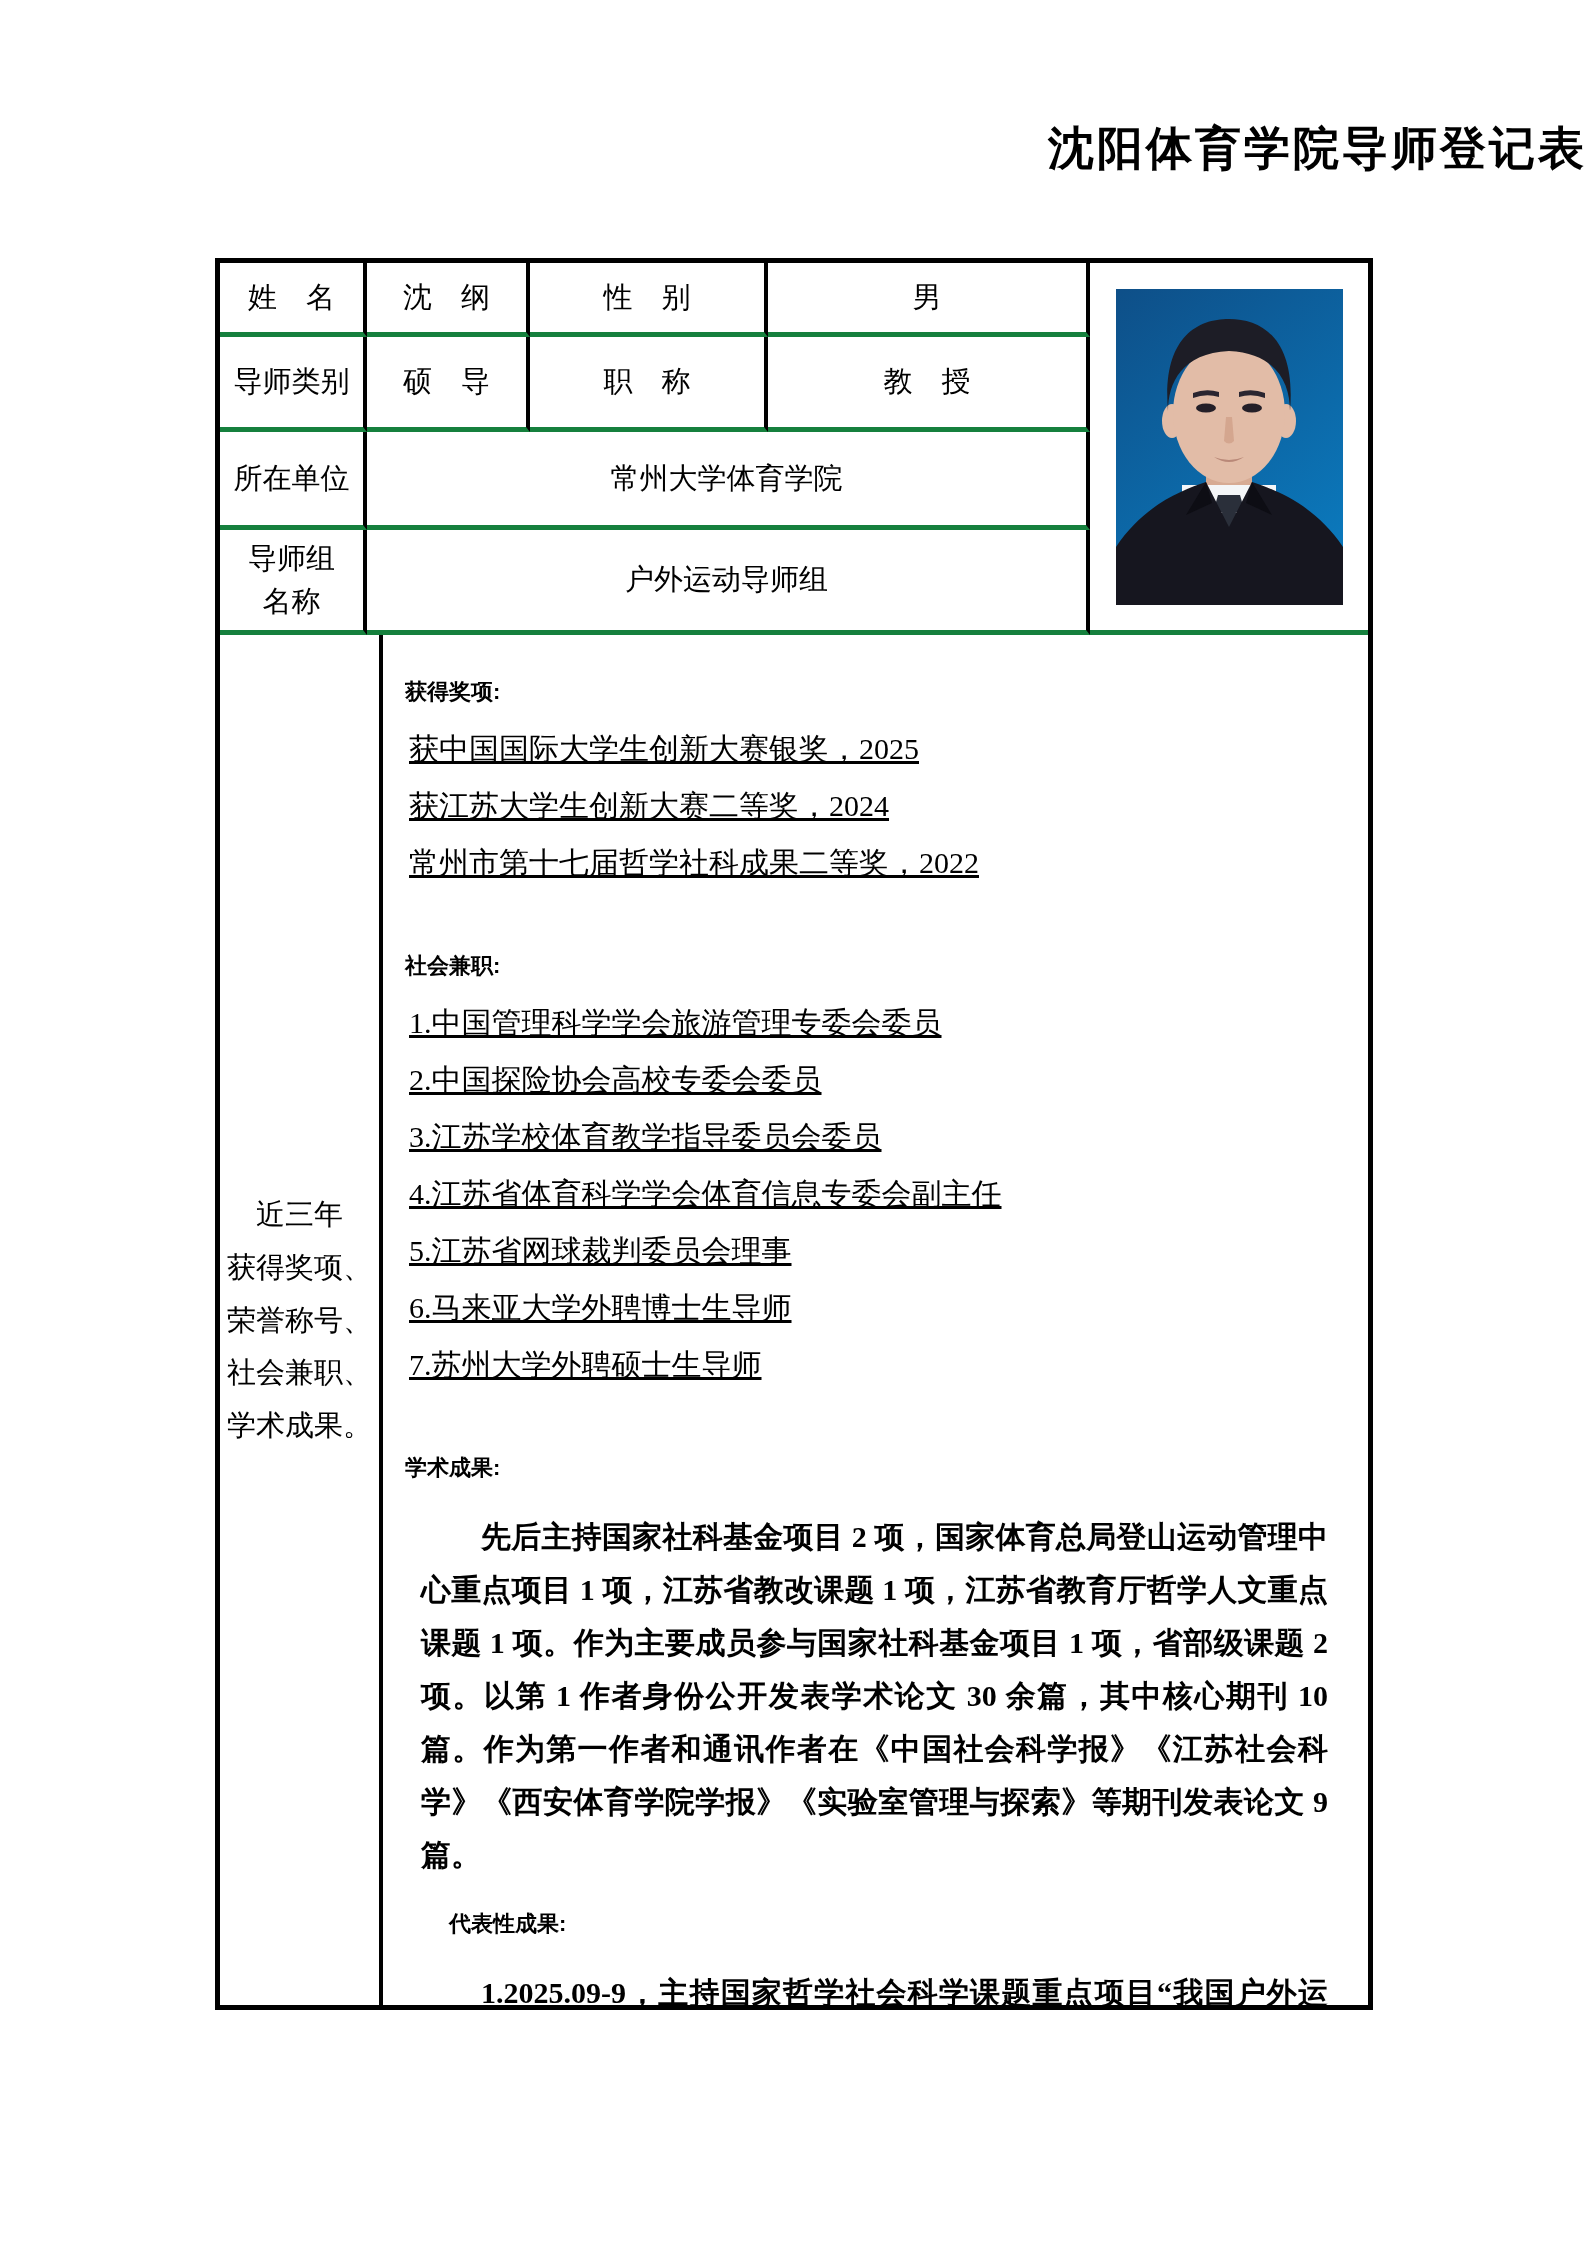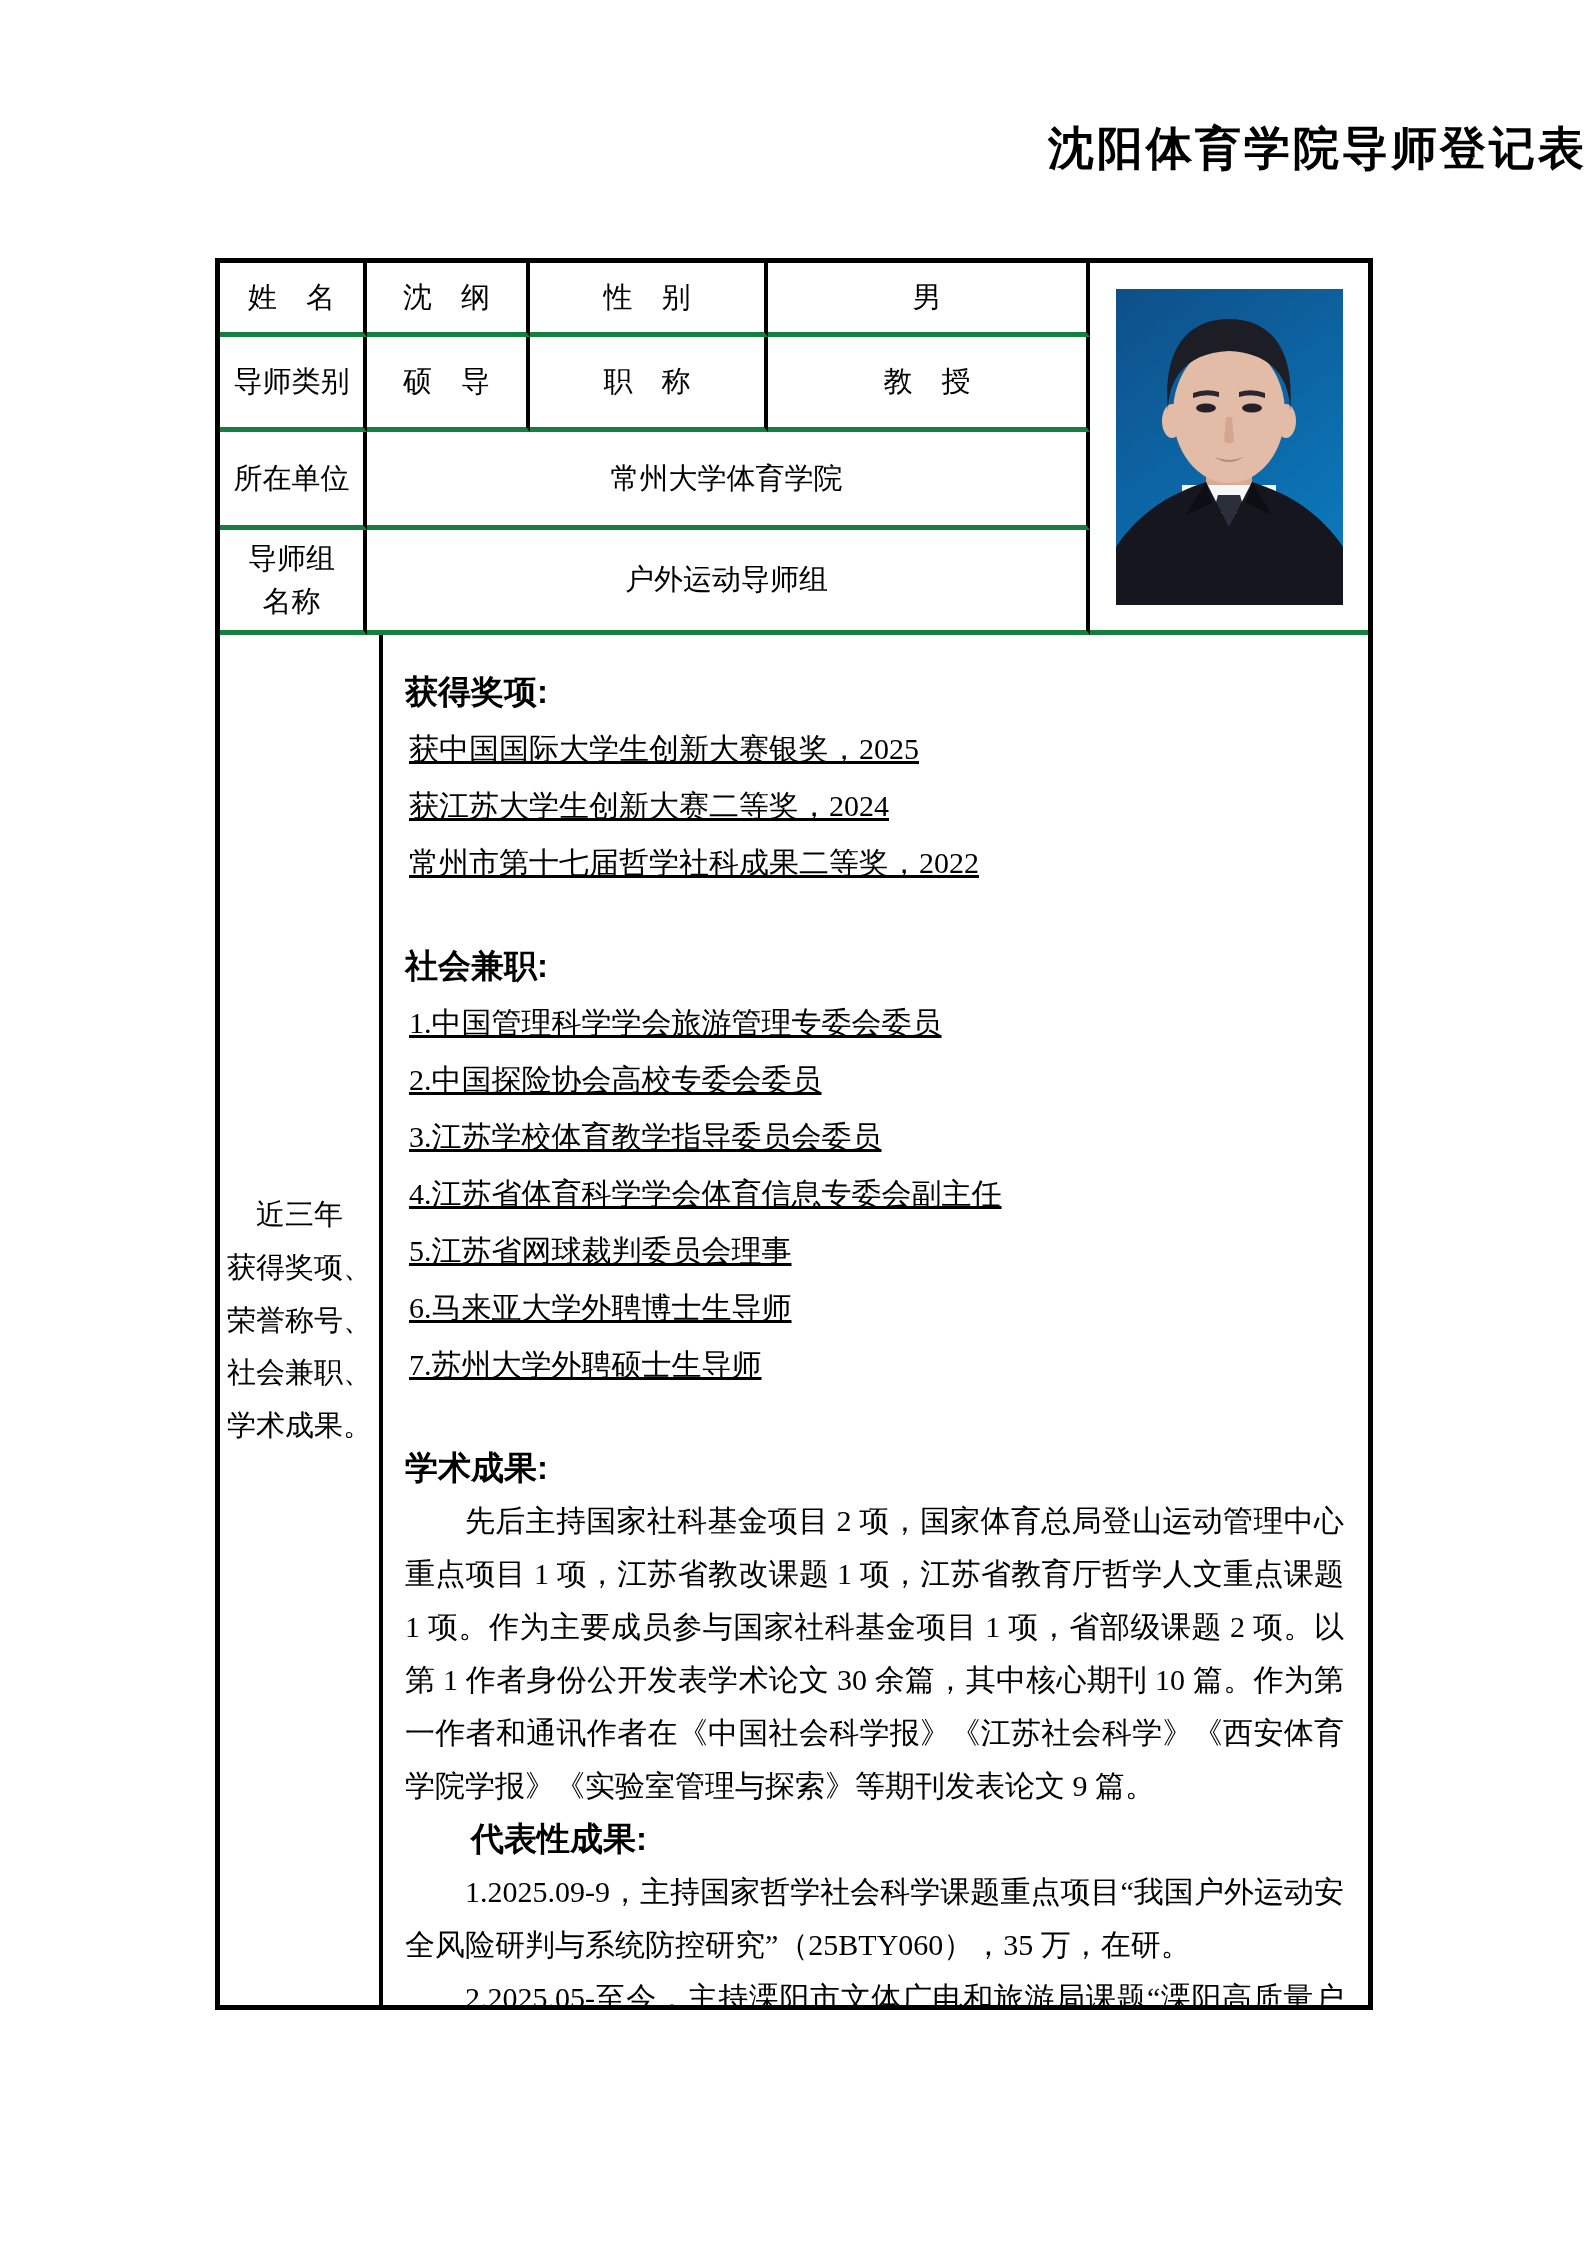--- a/index.html
+++ b/index.html
@@ -41,25 +41,25 @@
     font-size:29px;line-height:1.82;text-align:center;white-space:pre-line;
   }
   .content-cell{
     flex:1;box-sizing:border-box;padding:30px 24px 20px 22px;
     font-size:30px;line-height:53px;overflow:hidden;
   }
   .section{margin:0;}
   .section + .section{margin-top:50px;}
   .sect-head{
     font-family:"Liberation Sans","DejaVu Sans",sans-serif;
-    font-weight:bold;font-size:33px;
+    font-weight:bold;font-size:22px;
   }
   .sect-head.indented{text-indent:2em;}
   .plain-line{margin:4px;text-decoration:underline;}
-  .para{margin:0;text-indent:2em;text-align:justify;}
+  .para{margin:16px;text-indent:2em;text-align:justify;font-weight:bold;}
   .portrait{display:block;}
 </style>
 </head>
 <body>
 
 <div class="doc-title">沈阳体育学院导师登记表</div>
 
 <div class="form-table">
 
   <div class="top-grid">

